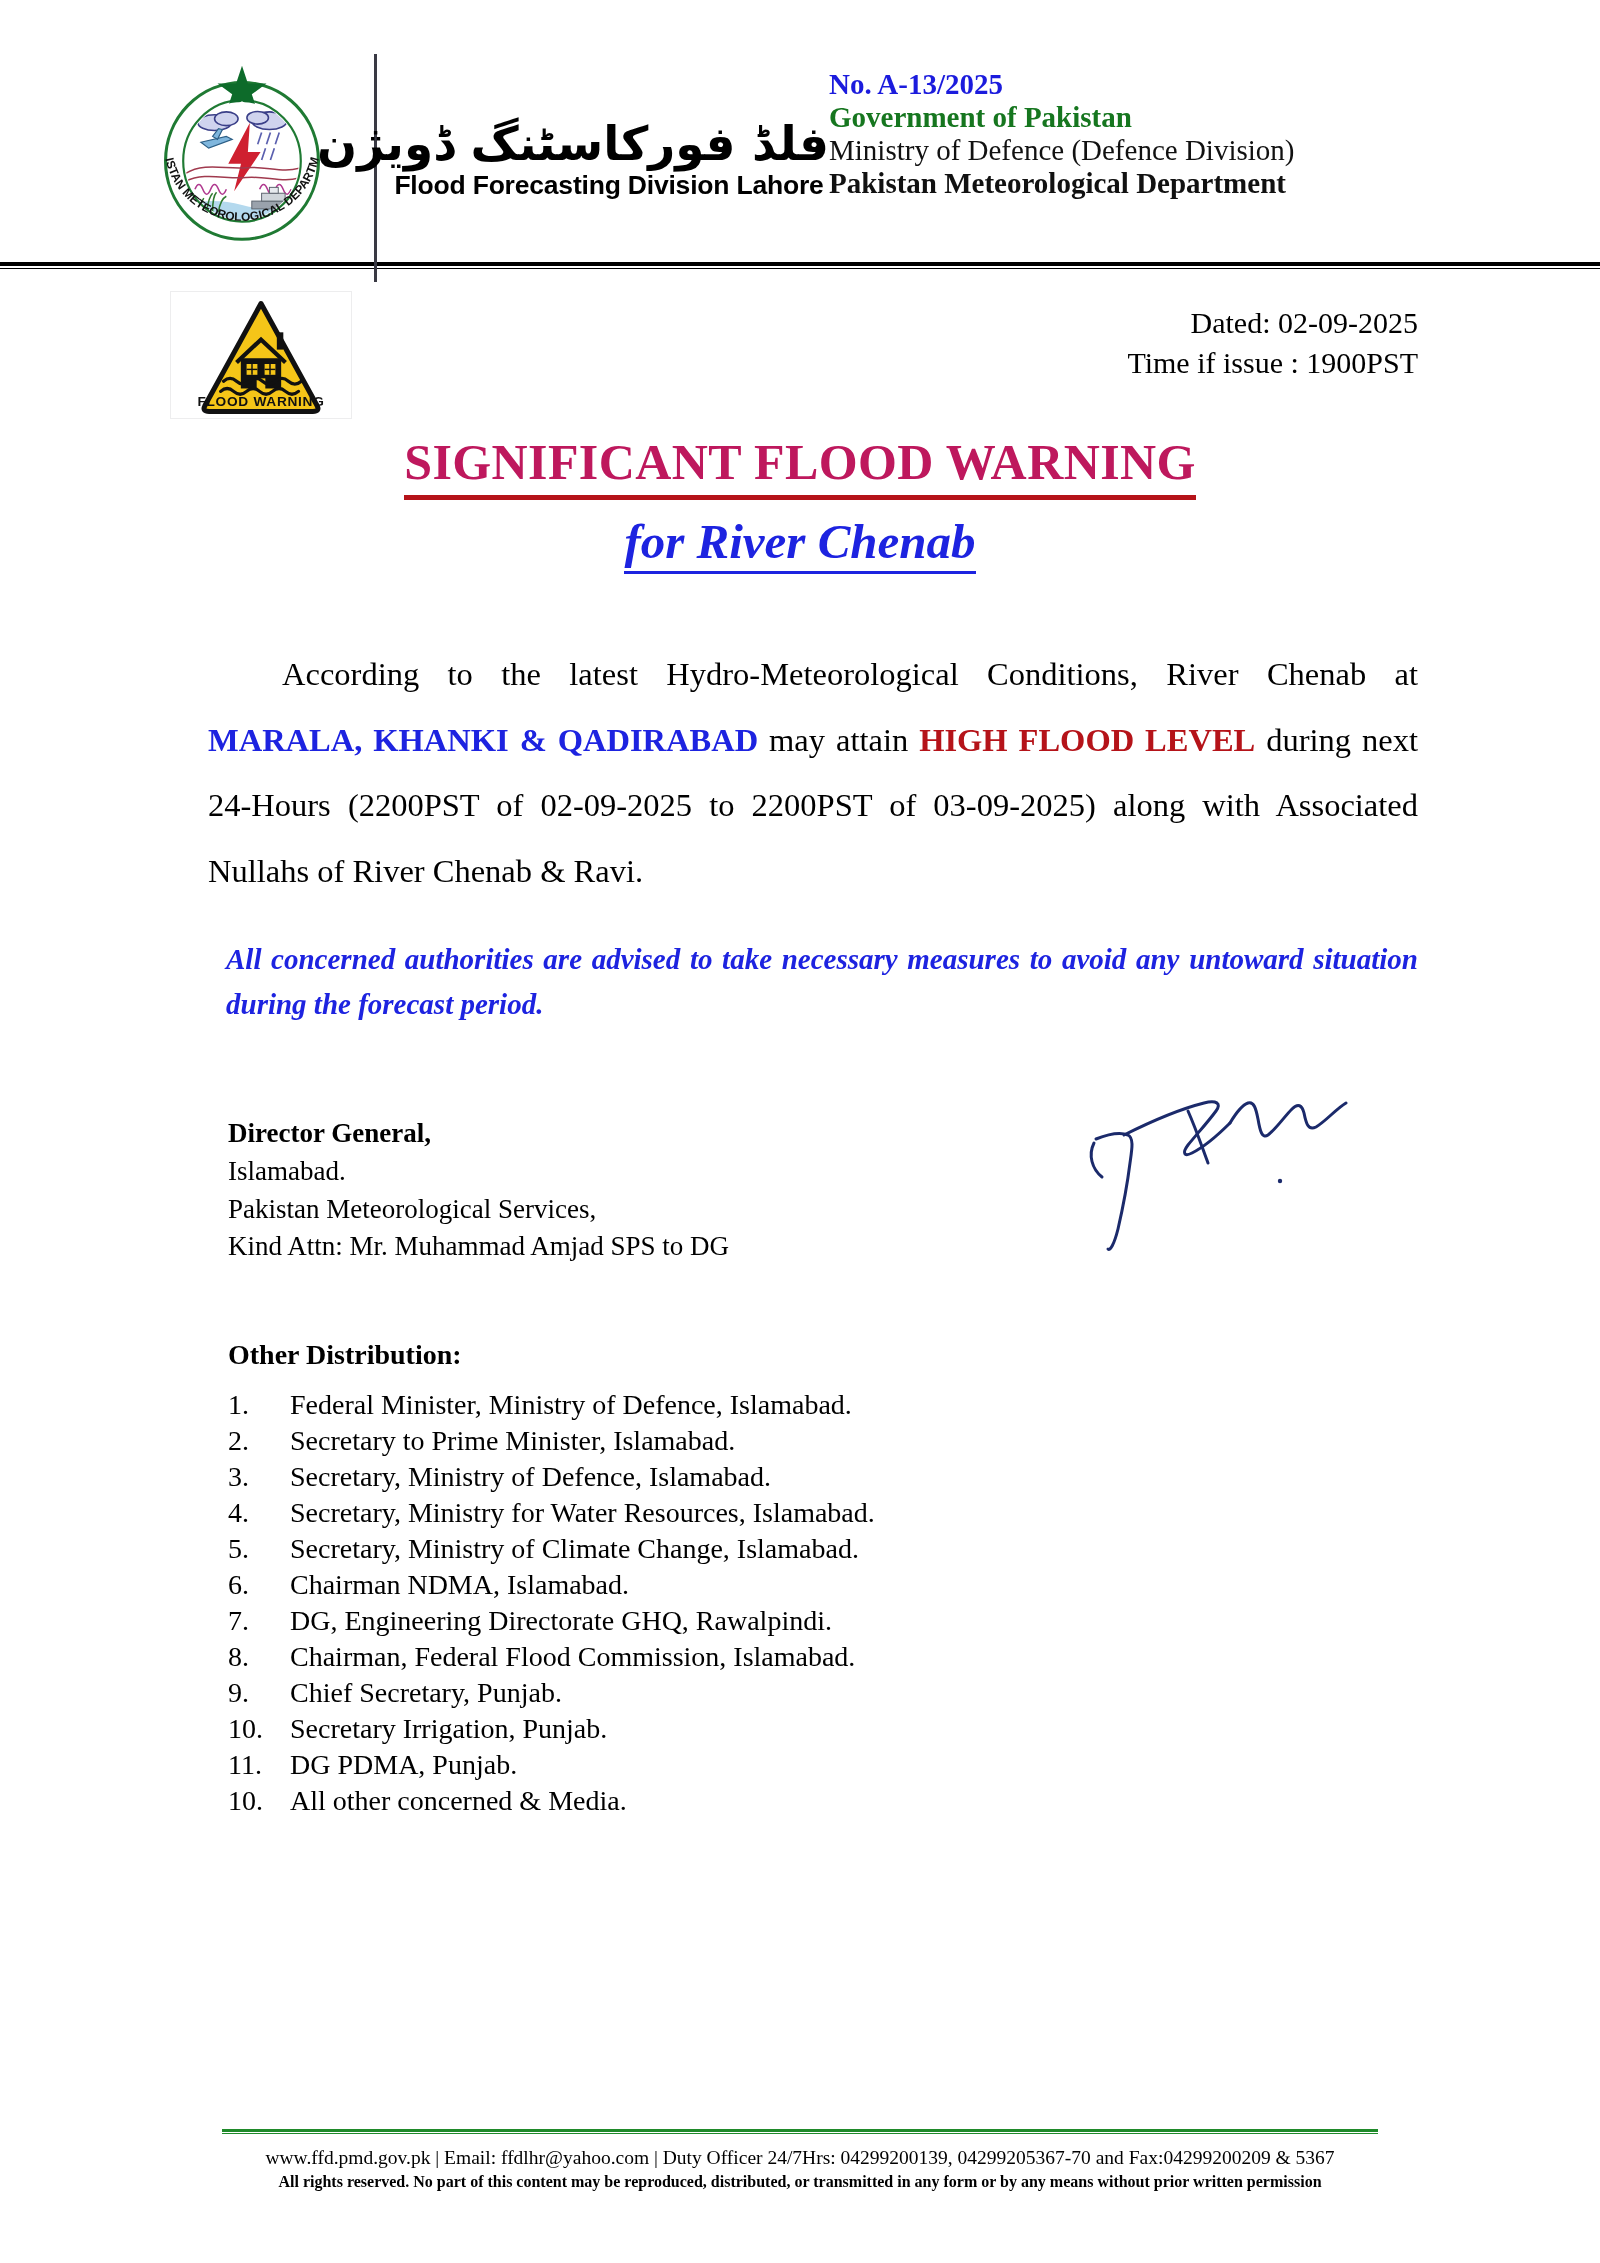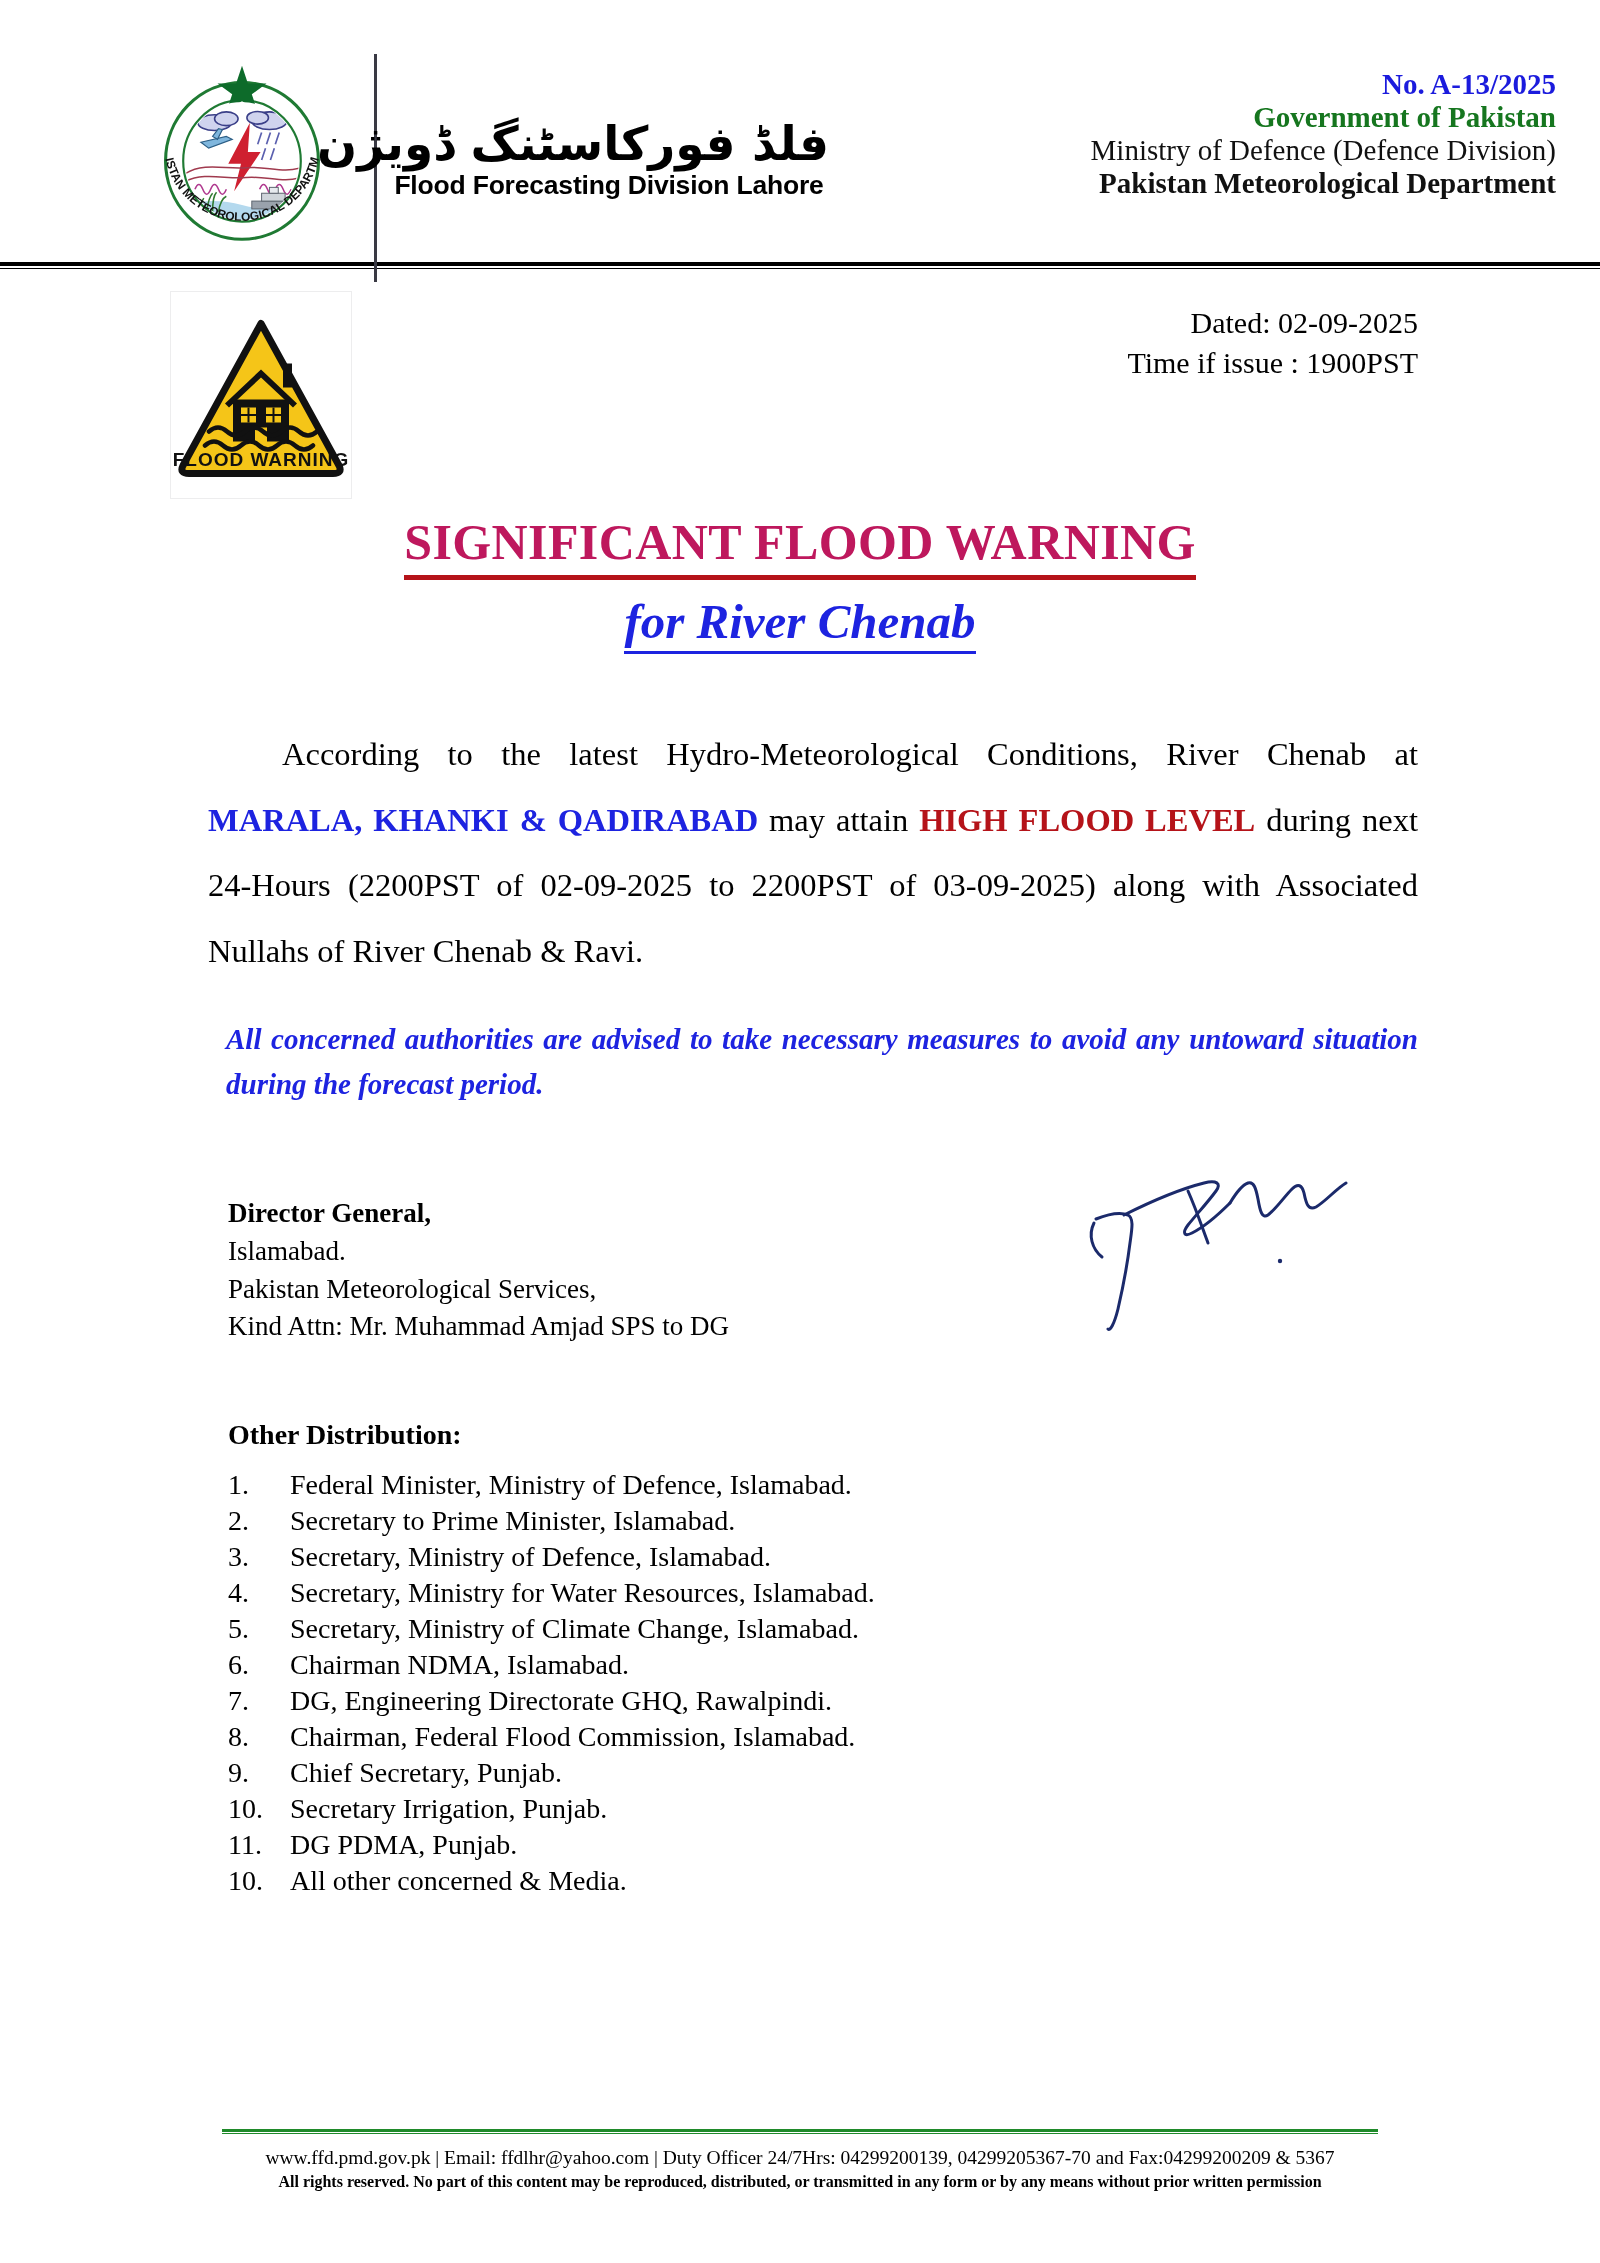--- a/index.html
+++ b/index.html
@@ -58,21 +58,21 @@
     font-family: "Liberation Sans", sans-serif;
     font-weight: bold;
     font-size: 26.5px;
     letter-spacing: -0.2px;
     margin-top: 3px;
     white-space: nowrap;
   }
 
   .gov-zone {
     flex: 1;
-    text-align: right;
+    text-align: left;
     padding-top: 10px;
     padding-right: 44px;
     line-height: 1.14;
   }
   .gov-no {
     color: #1b1bdd;
     font-weight: bold;
     font-size: 29px;
   }
   .gov-pak {
@@ -102,21 +102,21 @@
   
   .row2 {
     display: flex;
     align-items: flex-start;
     margin-top: 22px;
     padding-left: 170px;
     padding-right: 182px;
   }
   .warnsign-box {
     width: 182px;
-    height: 208px;
+    height: 128px;
     border: 1px solid #ededee;
     box-sizing: border-box;
     background: #fff;
   }
   .warnsign-box svg { display:block; width:100%; height:100%; }
   .date-zone {
     flex: 1;
     text-align: right;
     padding-top: 12px;
     font-size: 30px;

